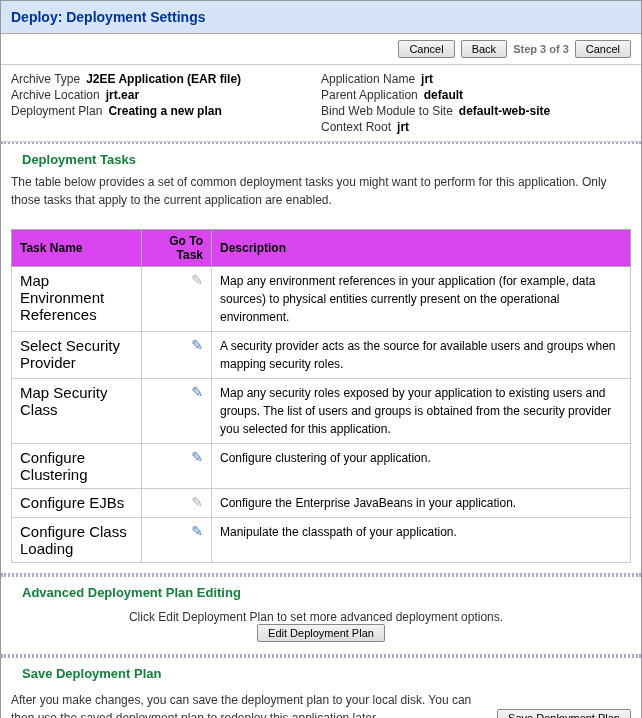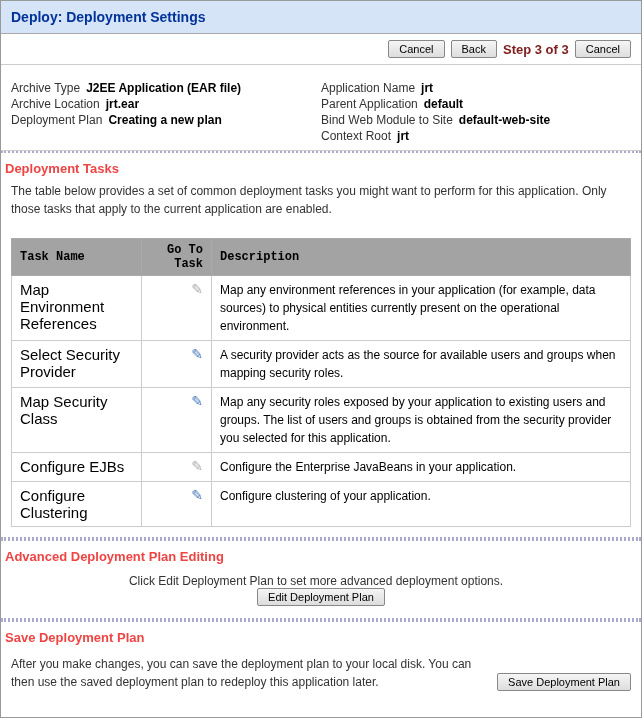--- a/index.html
+++ b/index.html
@@ -24,79 +24,77 @@
     .top-bar {
       display: flex;
       justify-content: flex-end;
       align-items: center;
       padding: 6px 10px;
       border-bottom: 1px solid #ccc;
       gap: 6px;
     }
     .step-text {
       font-weight: bold;
-      color: #7f1d1d;
-      font-size: 13px;
+      color: #737373;
+      font-size: 11px;
     }
     .btn {
       border: 1px solid #888;
       background: linear-gradient(to bottom, #f5f5f5, #ddd);
       padding: 2px 10px;
       cursor: pointer;
       font-size: 11px;
       border-radius: 2px;
     }
     .info-grid {
       display: grid;
       grid-template-columns: 1fr 1fr;
       padding: 6px 10px;
       border-bottom: 1px solid #ccc;
       gap: 2px 0;
-      margin-top: 9px;
     }
     .info-row {
       display: flex;
       align-items: baseline;
       gap: 6px;
       padding: 1px 0;
     }
     .info-label {
       color: #333;
       white-space: nowrap;
     }
     .info-value {
       font-weight: bold;
       color: #000;
     }
     .section-header {
-      color: #ef4444;
+      color: #15803d;
       font-weight: bold;
       font-size: 13px;
-      padding: 8px 10px 4px 4px;
+      padding: 8px 10px 4px 21px;
       border-top: 2px dotted #aac;
     }
     .section-desc {
       padding: 2px 10px 20px 10px;
       color: #333;
       line-height: 1.5;
     }
     .tasks-table {
       width: calc(100% - 20px);
       margin: 0 10px;
       border-collapse: collapse;
       border: 1px solid #aaa;
     }
     .tasks-table th {
-      background: #a3a3a3;
+      background: #d946ef;
       text-align: left;
       padding: 4px 8px;
       border: 1px solid #aaa;
       font-weight: bold;
       font-size: 12px;
-      font-family: Liberation Mono, monospace;
     }
     .tasks-table td {
       border: 1px solid #ccc;
       padding: 5px 8px;
       vertical-align: top;
     }
     .tasks-table .go-to-col {
       text-align: right;
       width: 70px;
     }
@@ -220,28 +218,33 @@
         <td class="task-name-cell">Select Security Provider</td>
         <td class="go-to-col"><span class="pencil-icon" style="color: rgb(68, 119, 187);">✎</span></td>
         <td class="desc-cell">A security provider acts as the source for available users and groups when mapping security roles.</td>
       </tr>
       <tr>
         <td class="task-name-cell">Map Security Class</td>
         <td class="go-to-col"><span class="pencil-icon" style="color: rgb(68, 119, 187);">✎</span></td>
         <td class="desc-cell">Map any security roles exposed by your application to existing users and groups. The list of users and groups is obtained from the security provider you selected for this application.</td>
       </tr>
       <tr>
+        <td class="task-name-cell">Configure Clustering</td>
+        <td class="go-to-col"><span class="pencil-icon" style="color: rgb(68, 119, 187);">✎</span></td>
+        <td class="desc-cell">Configure clustering of your application.</td>
+      </tr>
+      <tr>
         <td class="task-name-cell">Configure EJBs</td>
         <td class="go-to-col"><span class="pencil-icon disabled" style="color: rgb(170, 170, 170);">✎</span></td>
         <td class="desc-cell">Configure the Enterprise JavaBeans in your application.</td>
       </tr>
       <tr>
-        <td class="task-name-cell">Configure Clustering</td>
-        <td class="go-to-col"><span class="pencil-icon" style="color: rgb(68, 119, 187);">✎</span></td>
-        <td class="desc-cell">Configure clustering of your application.</td>
+        <td class="task-name-cell">Configure Class Loading</td>
+        <td class="go-to-col"><span class="pencil-icon" style="color: rgb(68, 119, 187);">✎</span></td>
+        <td class="desc-cell">Manipulate the classpath of your application.</td>
       </tr>
     </tbody>
 </table>
 
 <div class="adv-section">
   <div class="section-header">Advanced Deployment Plan Editing</div>
   <div class="adv-section-inner">
     <span class="adv-desc">Click Edit Deployment Plan to set more advanced deployment options.</span>
     <button class="btn">Edit Deployment Plan</button>
   </div>

